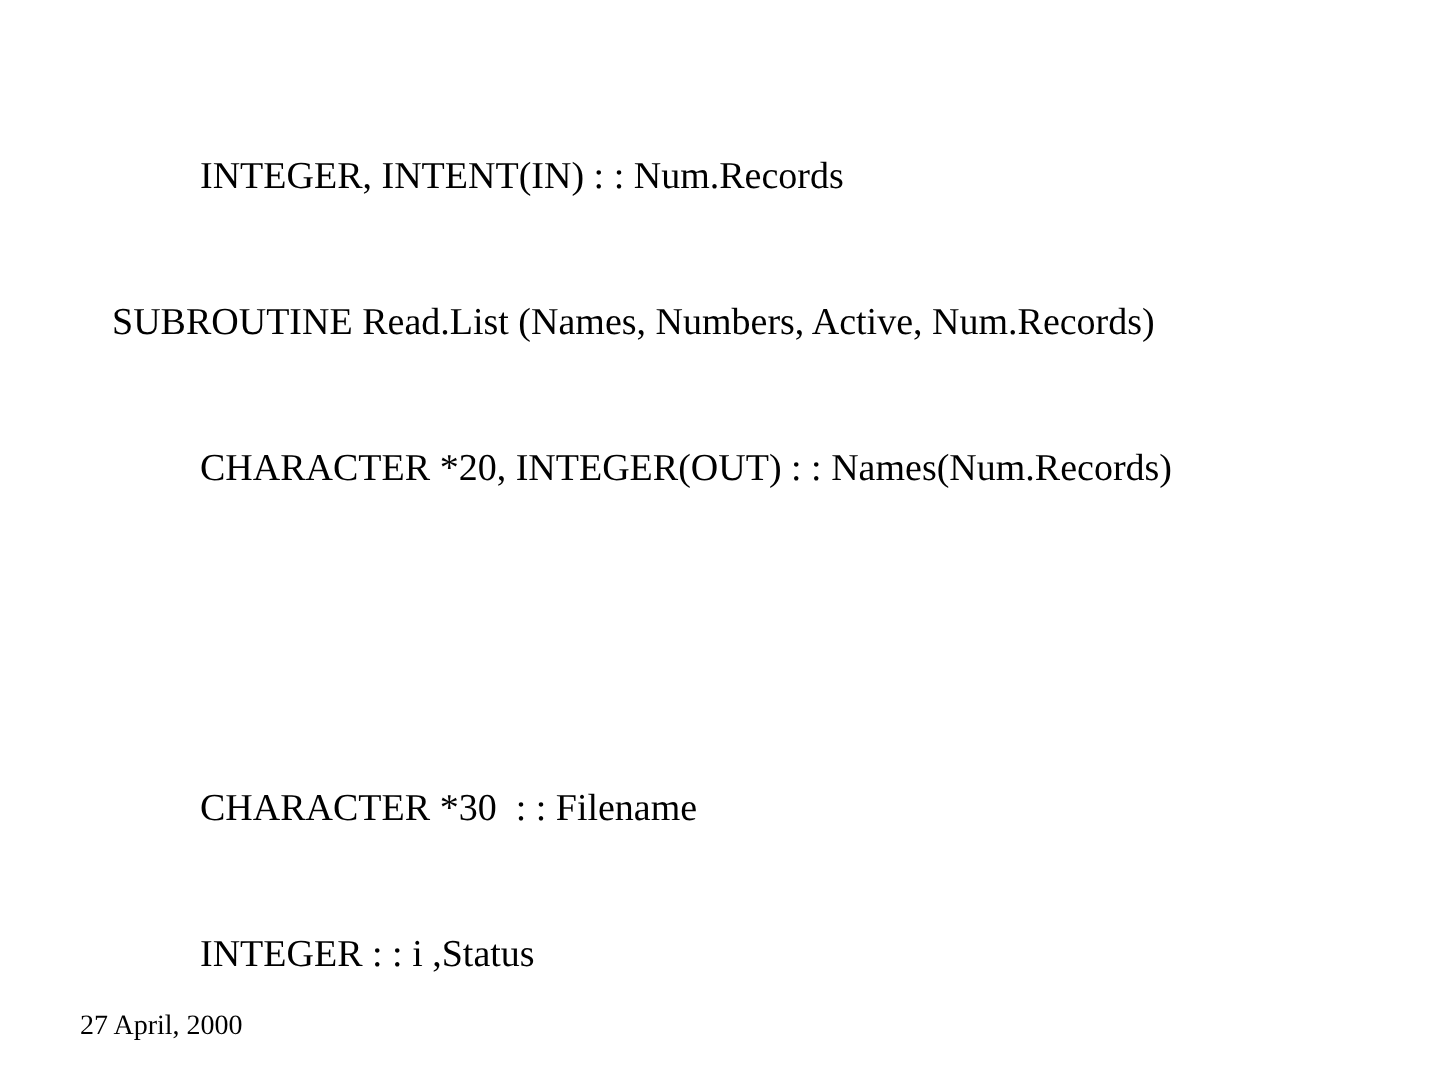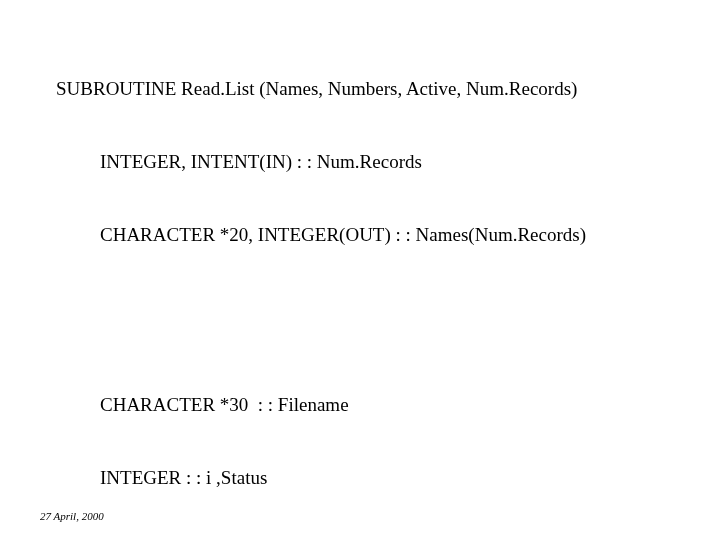--- a/index.html
+++ b/index.html
@@ -33,32 +33,31 @@
   }
   .col-text {
     display: inline-block;
   }
   .ind0 { padding-left: 0px; }
   .ind1 { padding-left: 44px; }
   .footer {
     position: absolute;
     left: 40px;
     bottom: 18px;
-    font-size: 11px;
-    font-style: italic;
+    font-size: 14px;
   }
 </style>
 </head>
 <body>
 
 <div class="page">
 
   <div class="code-block">
+    <div class="code-line"><span class="col-label"></span><span class="col-text ind1">INTEGER, INTENT(IN) : : Num.Records</span></div>
     <div class="code-line"><span class="col-label"></span><span class="col-text ind0">SUBROUTINE Read.List (Names, Numbers, Active, Num.Records)</span></div>
-    <div class="code-line"><span class="col-label"></span><span class="col-text ind1">INTEGER, INTENT(IN) : : Num.Records</span></div>
     <div class="code-line"><span class="col-label"></span><span class="col-text ind1">CHARACTER *20, INTEGER(OUT) : : Names(Num.Records)</span></div>
     <div class="code-line"><span class="col-label"></span></div>
     <div class="code-line"><span class="col-label"></span></div>
     <div class="code-line"><span class="col-label"></span><span class="col-text ind1">CHARACTER *30  : : Filename</span></div>
     <div class="code-line"><span class="col-label"></span><span class="col-text ind1">INTEGER : : i ,Status</span></div>
     
     
     
     
     

